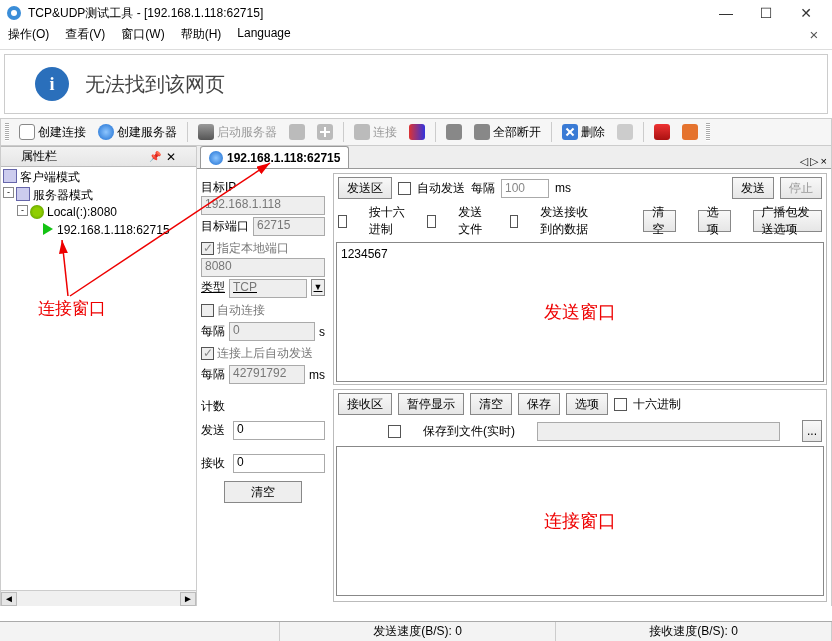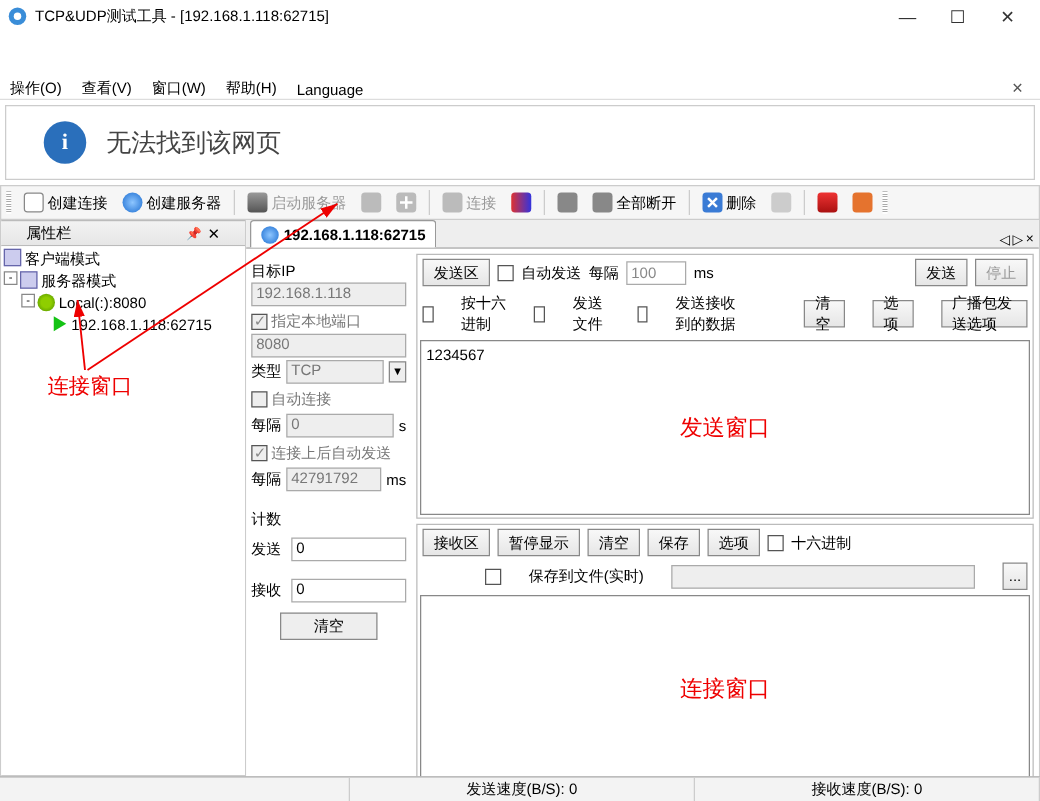--- a/index.html
+++ b/index.html
@@ -22,25 +22,24 @@
   }
   .titlebar .ticon {
     width: 16px; height: 16px; margin-right: 6px;
     display: inline-flex; align-items: center; justify-content: center;
   }
   .title-text { flex: 1; color: #000; }
   .win-btn { width: 40px; height: 22px; text-align: center; font-size: 14px; cursor: default; color:#333; line-height:22px;}
   .menubar {
     height: 24px;
     display: flex;
-    align-items: flex-end;
+    align-items: flex-start;
     padding: 0 8px;
     background: #fff;
     border-bottom: 1px solid #ddd;
-    margin-top: 30px;
   }
   .menu-item { margin-right: 16px; }
   .menu-close { width: 20px; text-align: center; margin-left: auto; font-size: 15px; color:#555;}
   .banner {
     height: 60px; display: flex; align-items: center; padding-left: 30px;
     border: 1px solid #ccc; margin: 4px; background:#fff;
   }
   .banner-icon { width: 34px; height:34px; border-radius:50%; background:#2a6fbb; position:relative; margin-right:16px;}
   .banner-icon::after{
     content:"i"; color:#fff; font-weight:bold; font-size:18px; position:absolute;
@@ -103,21 +102,21 @@
   .tab-nav span{font-size:11px;}
 
   .main-body{flex:1; display:flex; background:#fff;}
   .props{width:132px; padding:6px 4px;}
   .props label{display:block; margin-top:4px;}
   .inp{
     width:100%; height:19px; border:1px solid #aaa; background:#fff; font-size:12px; padding:0 3px;
   }
   .inp.dis{background:#eee; color:#777;}
   .chk{display:inline-flex;align-items:center;gap:3px;color:#777;margin-top:4px;}
-  .selwrap{display:flex;align-items:center;gap:4px;margin-top:2px;}
+  .selwrap{display:flex;gap:4px;margin-top:2px;text-decoration:underline;}
   .selbtn{width:14px;height:17px;border:1px solid #888;background:#eee;font-size:9px;text-align:center;line-height:15px;}
   .props .row2{display:flex;align-items:center;gap:4px;margin-top:2px;}
   .btnp{width:78px;height:22px;border:1px solid #888;background:#eee;display:inline-flex;align-items:center;justify-content:center;margin-top:8px;}
 
   .right{flex:1; padding:4px; display:flex; flex-direction:column; gap:4px;}
   .group{border:1px solid #bbb;}
   .group .ghdr{height:28px; display:flex; align-items:center; gap:6px; padding:2px 4px;}
   .group .grow{display:flex; align-items:center; gap:22px; padding:2px 4px;}
   .btn{height:22px;border:1px solid #888;background:linear-gradient(#f8f8f8,#e6e6e6); padding:0 8px;display:inline-flex;align-items:center;}
   .btn.dis{color:#999;}
@@ -273,20 +272,24 @@
         <span>×</span>
       </div>
     </div>
 
     <div class="main-body">
 
       <div class="props">
         <label>目标IP</label>
         <div class="inp dis">192.168.1.118</div>
 
+        <div class="row2">
+          <span>目标端口</span>
+          <div class="inp dis" style="flex:1">62715</div>
+        </div>
 
         <div class="chk">
             <span class="cbox" style="background:#eee;position:relative">
               <span style="position:absolute;left:1px;top:-2px;color:#888">✓</span>
             </span>
             <span>指定本地端口</span>
           </div>
         <div class="inp dis">8080</div>
 
         <div class="selwrap">

